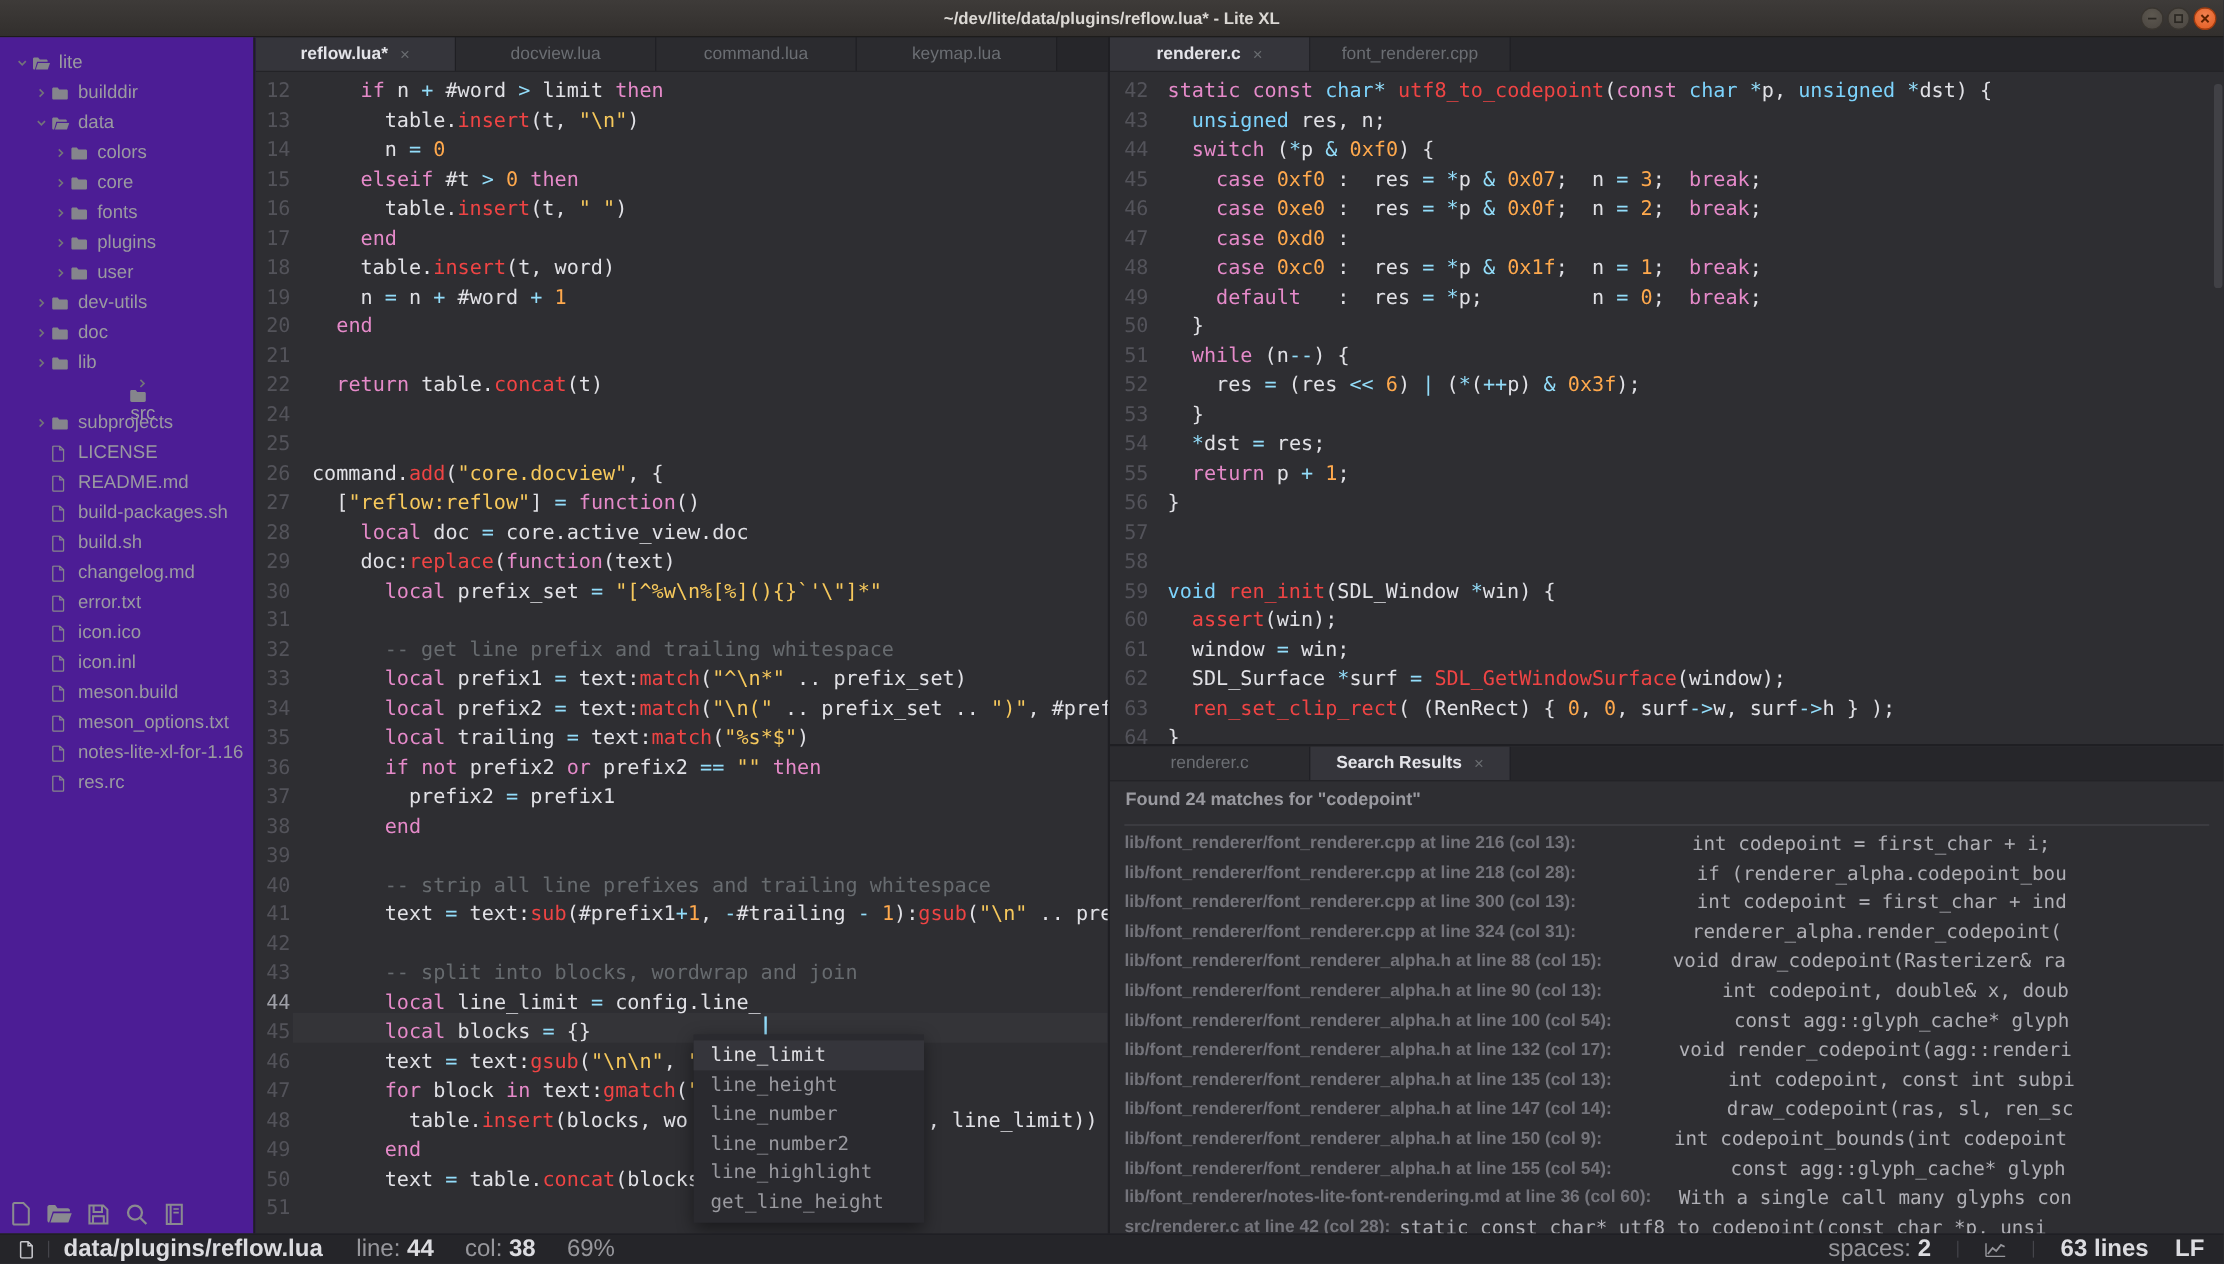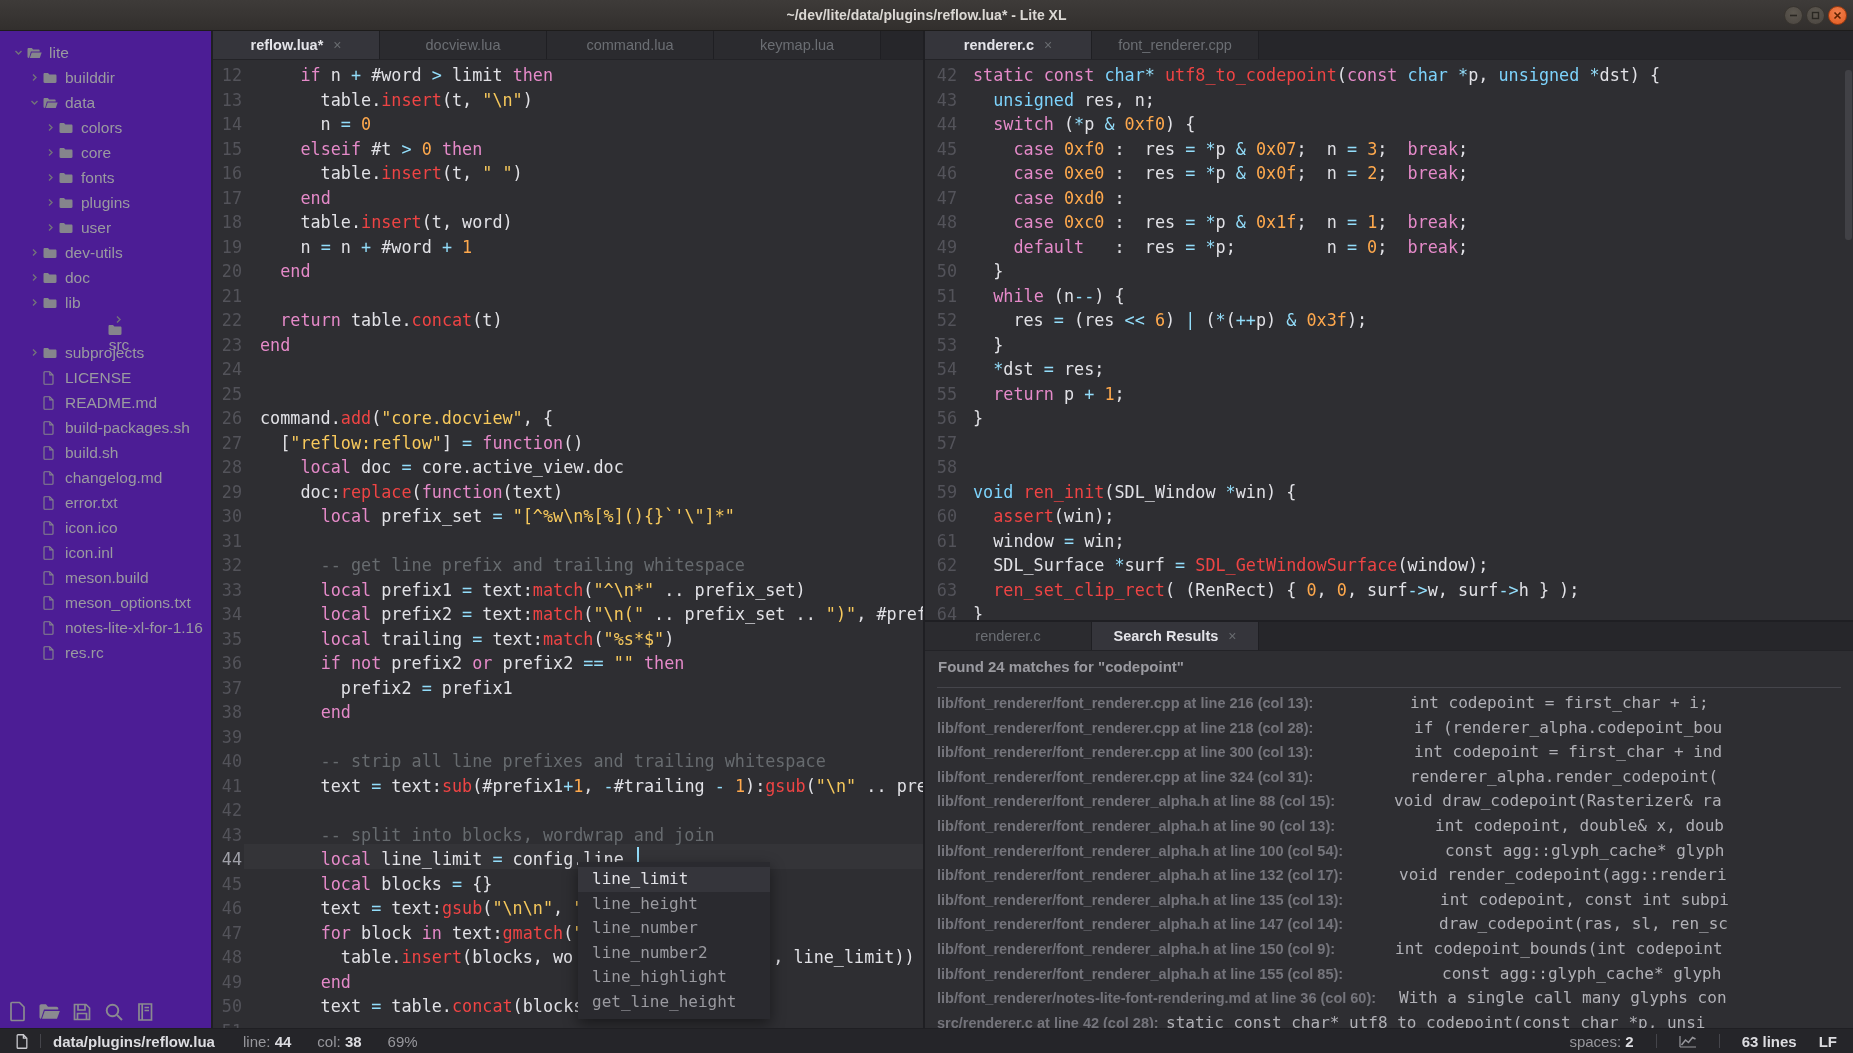--- a/index.html
+++ b/index.html
@@ -72,21 +72,21 @@
 
   
   .autocomplete{position:absolute;left:578px;top:862px;width:192px;background:#2a2a2f;z-index:30;
     box-shadow:0 5px 14px rgba(0,0,0,.45);padding:5px 0;}
   .ac-item{height:24.5px;line-height:24.5px;padding:0 14px;font-family:"DejaVu Sans Mono",monospace;
     font-size:16px;color:#9a9aa0;white-space:pre;}
   .ac-item.sel{background:#35353b;color:#e1e1e6;}
 
   
   .statusbar{height:25px;background:#252529;border-top:1px solid #1f1f23;display:flex;align-items:center;
-    justify-content:space-between;padding:0 16px;font-size:15px;color:#97979c;position:relative;z-index:40;}
+    justify-content:space-between;padding:0 16px;font-size:20px;color:#97979c;position:relative;z-index:40;}
   .sb-left,.sb-right{display:flex;align-items:center;gap:22px;white-space:nowrap;}
   .sb-left{gap:0;}
   .sb-path{color:#dcdce0;font-weight:bold;margin-right:28px;}
   .sb-item{margin-right:26px;}
   .lbl{color:#97979c;} .val{color:#dcdce0;font-weight:bold;}
   .sb-div{display:inline-block;width:1px;height:14px;background:#45454b;margin:0 12px;}
   .sb-ficon{display:inline-flex;color:#c9c9ce;margin-right:0px;}
   .sb-gicon{display:inline-flex;color:#97979c;}
 </style>
 </head>
@@ -451,21 +451,20 @@
           <div class="cl"><span class="ln">13</span><span class="code"><span class="tk-w">      table.</span><span class="tk-f">insert</span><span class="tk-w">(t, </span><span class="tk-s">"\n"</span><span class="tk-w">)</span></span></div>
           <div class="cl"><span class="ln">14</span><span class="code"><span class="tk-w">      n </span><span class="tk-o">=</span><span class="tk-w"> </span><span class="tk-n">0</span></span></div>
           <div class="cl"><span class="ln">15</span><span class="code"><span class="tk-w">    </span><span class="tk-k">elseif</span><span class="tk-w"> #t </span><span class="tk-o">&gt;</span><span class="tk-w"> </span><span class="tk-n">0</span><span class="tk-w"> </span><span class="tk-k">then</span></span></div>
           <div class="cl"><span class="ln">16</span><span class="code"><span class="tk-w">      table.</span><span class="tk-f">insert</span><span class="tk-w">(t, </span><span class="tk-s">" "</span><span class="tk-w">)</span></span></div>
           <div class="cl"><span class="ln">17</span><span class="code"><span class="tk-w">    </span><span class="tk-k">end</span></span></div>
           <div class="cl"><span class="ln">18</span><span class="code"><span class="tk-w">    table.</span><span class="tk-f">insert</span><span class="tk-w">(t, word)</span></span></div>
           <div class="cl"><span class="ln">19</span><span class="code"><span class="tk-w">    n </span><span class="tk-o">=</span><span class="tk-w"> n </span><span class="tk-o">+</span><span class="tk-w"> #word </span><span class="tk-o">+</span><span class="tk-w"> </span><span class="tk-n">1</span></span></div>
           <div class="cl"><span class="ln">20</span><span class="code"><span class="tk-w">  </span><span class="tk-k">end</span></span></div>
           <div class="cl"><span class="ln">21</span><span class="code"></span></div>
           <div class="cl"><span class="ln">22</span><span class="code"><span class="tk-w">  </span><span class="tk-k">return</span><span class="tk-w"> table.</span><span class="tk-f">concat</span><span class="tk-w">(t)</span></span></div>
-          <div class="cl"><span class="ln">23</span><span class="code"><span class="tk-k">end</span></span></div>
           <div class="cl"><span class="ln">24</span><span class="code"></span></div>
           <div class="cl"><span class="ln">25</span><span class="code"></span></div>
           <div class="cl"><span class="ln">26</span><span class="code"><span class="tk-w">command.</span><span class="tk-f">add</span><span class="tk-w">(</span><span class="tk-s">"core.docview"</span><span class="tk-w">, {</span></span></div>
           <div class="cl"><span class="ln">27</span><span class="code"><span class="tk-w">  [</span><span class="tk-s">"reflow:reflow"</span><span class="tk-w">] </span><span class="tk-o">=</span><span class="tk-w"> </span><span class="tk-k">function</span><span class="tk-w">()</span></span></div>
           <div class="cl"><span class="ln">28</span><span class="code"><span class="tk-w">    </span><span class="tk-k">local</span><span class="tk-w"> doc </span><span class="tk-o">=</span><span class="tk-w"> core.active_view.doc</span></span></div>
           <div class="cl"><span class="ln">29</span><span class="code"><span class="tk-w">    doc:</span><span class="tk-f">replace</span><span class="tk-w">(</span><span class="tk-k">function</span><span class="tk-w">(text)</span></span></div>
           <div class="cl"><span class="ln">30</span><span class="code"><span class="tk-w">      </span><span class="tk-k">local</span><span class="tk-w"> prefix_set </span><span class="tk-o">=</span><span class="tk-w"> </span><span class="tk-s">"[^%w\n%[%](){}`'\"]*"</span></span></div>
           <div class="cl"><span class="ln">31</span><span class="code"></span></div>
           <div class="cl"><span class="ln">32</span><span class="code"><span class="tk-c">      -- get line prefix and trailing whitespace</span></span></div>
           <div class="cl"><span class="ln">33</span><span class="code"><span class="tk-w">      </span><span class="tk-k">local</span><span class="tk-w"> prefix1 </span><span class="tk-o">=</span><span class="tk-w"> text:</span><span class="tk-f">match</span><span class="tk-w">(</span><span class="tk-s">"^\n*"</span><span class="tk-w"> .. prefix_set)</span></span></div>
@@ -586,21 +585,21 @@
             </div>
             <div class="s-row">
               <span class="s-path">lib/font_renderer/font_renderer_alpha.h at line 147 (col 14):</span>
               <span class="s-snip" style="left: 514px;">draw_codepoint(ras, sl, ren_sc</span>
             </div>
             <div class="s-row">
               <span class="s-path">lib/font_renderer/font_renderer_alpha.h at line 150 (col 9):</span>
               <span class="s-snip" style="left: 470px;">int codepoint_bounds(int codepoint</span>
             </div>
             <div class="s-row">
-              <span class="s-path">lib/font_renderer/font_renderer_alpha.h at line 155 (col 85):</span>
+              <span class="s-path">lib/font_renderer/font_renderer_alpha.h at line 155 (col 54):</span>
               <span class="s-snip" style="left: 517px;">const agg::glyph_cache* glyph </span>
             </div>
             <div class="s-row">
               <span class="s-path">lib/font_renderer/notes-lite-font-rendering.md at line 36 (col 60):</span>
               <span class="s-snip" style="left: 474px;">With a single call many glyphs con</span>
             </div>
             <div class="s-row">
               <span class="s-path">src/renderer.c at line 42 (col 28):</span>
               <span class="s-snip" style="left: 241px;">static const char* utf8_to_codepoint(const char *p, unsi</span>
             </div>

